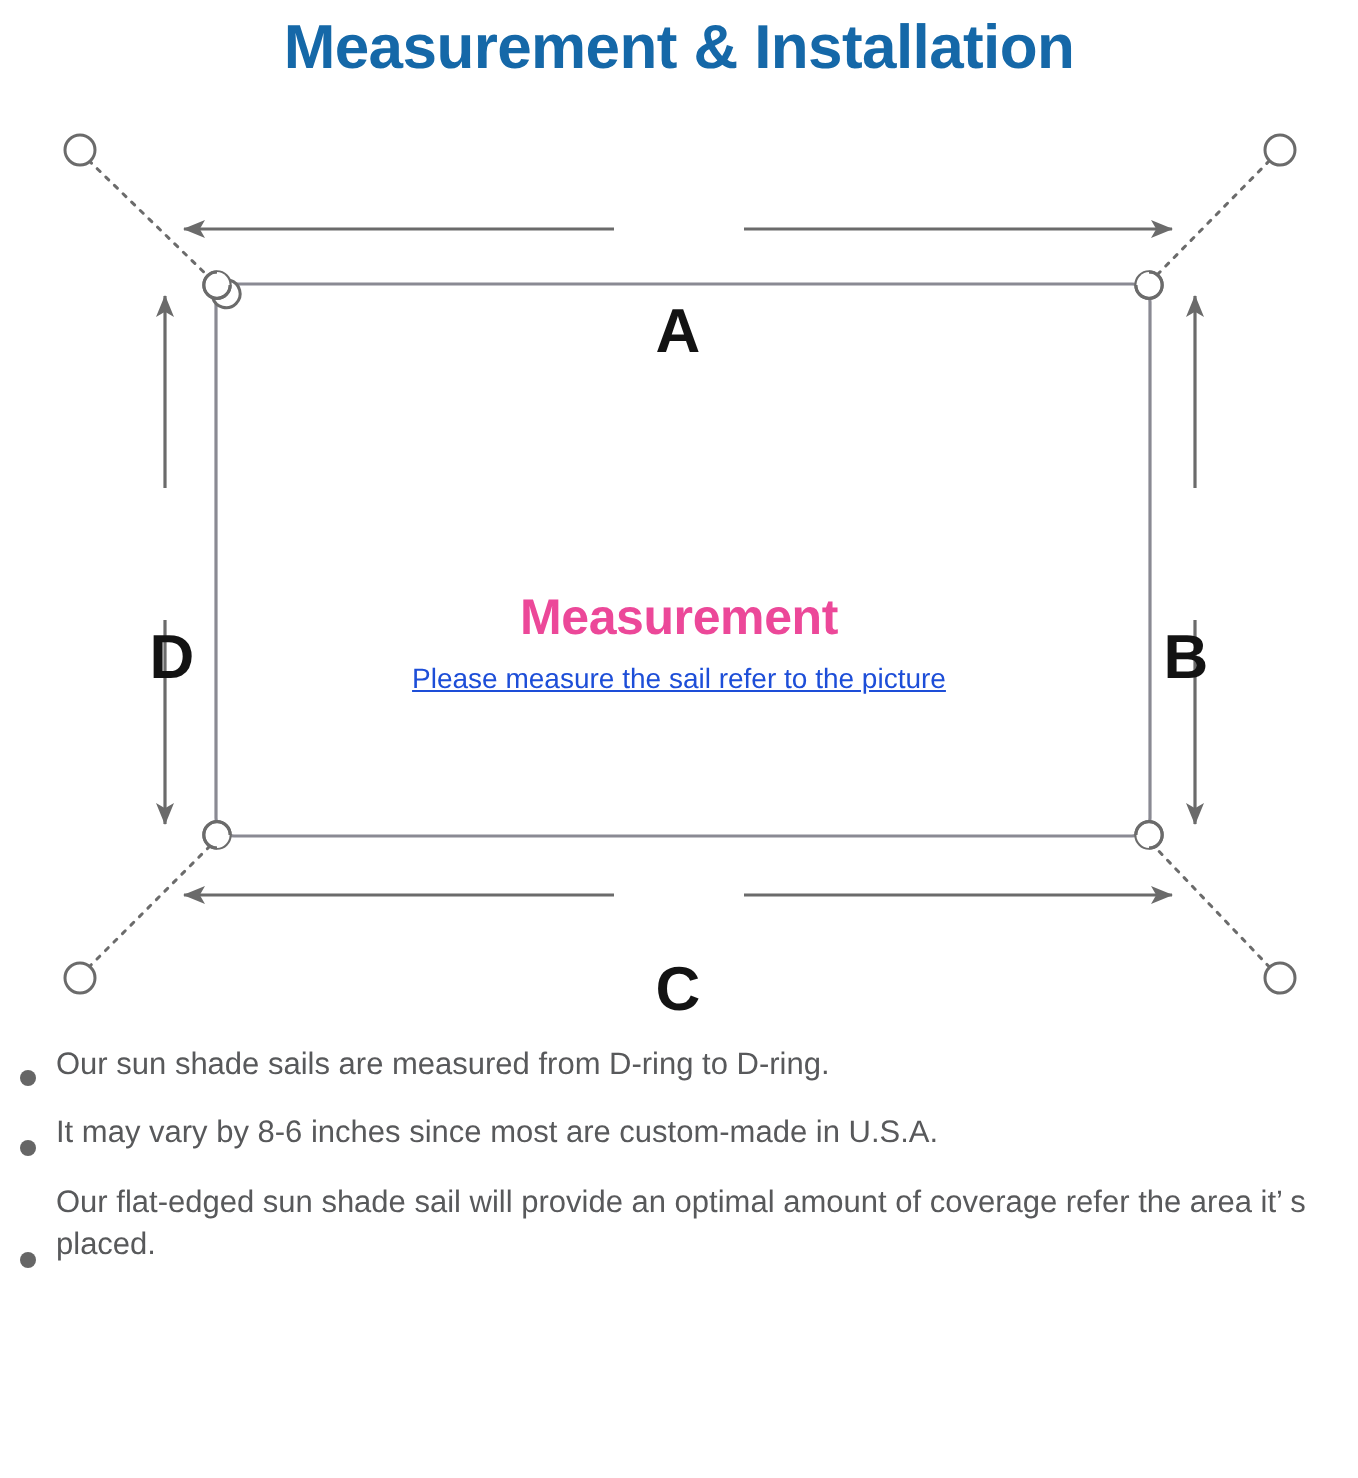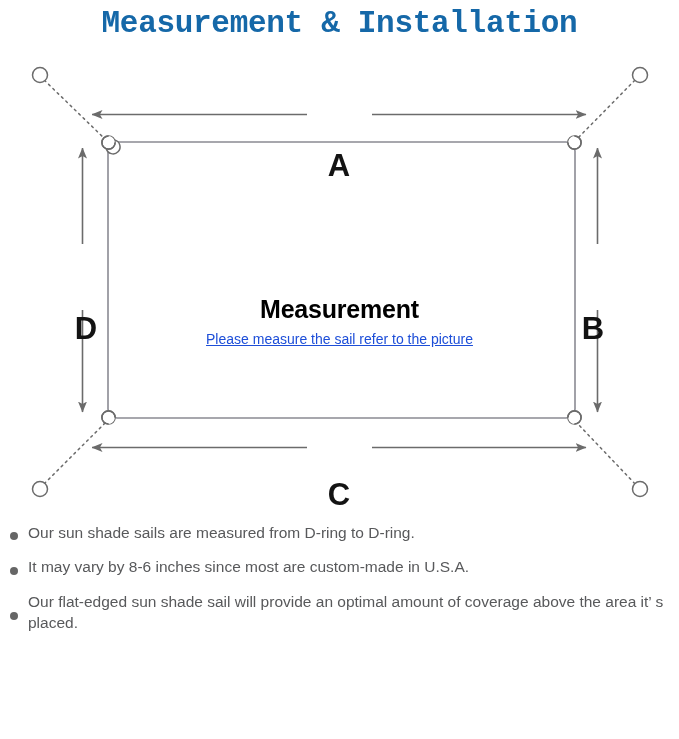--- a/index.html
+++ b/index.html
@@ -23,41 +23,41 @@
   #title {
     position: absolute;
     left: 0;
     top: 6px;
     width: 679px;
     text-align: center;
     font-size: 31px;
     font-weight: bold;
     color: #1568a8;
     letter-spacing: -0.3px;
-    font-family: Liberation Mono, monospace;
+    font-family: Liberation Sans, sans-serif;
   }
 
   
   #diagram {
     position: absolute;
     left: 0;
     top: 52px;
     width: 679px;
     height: 460px;
   }
   #diagram svg {
     display: block;
   }
 
   
   .center-label {
     position: absolute;
     width: 679px;
     text-align: center;
-    color: #000000;
+    color: #ec4899;
     pointer-events: none;
   }
   #measurement-heading {
     top: 243px;
     font-size: 25px;
     font-weight: bold;
     letter-spacing: -0.2px;
   }
   #measurement-sub {
     top: 279px;
@@ -85,21 +85,21 @@
   
   #notes {
     position: absolute;
     left: 0;
     top: 522px;
     width: 679px;
   }
   .note {
     position: relative;
     display: flex;
-    align-items: center;
+    align-items: flex-end;
     padding: 0 14px 0 10px;
     margin-bottom: 13px;
   }
   .note-bullet {
     flex: 0 0 auto;
     width: 8px;
     height: 8px;
     border-radius: 50%;
     background: #666666;
     margin-top: 7px;
@@ -204,18 +204,18 @@
 
     <div class="note">
       <span class="note-bullet"></span>
       <span class="note-text">It may vary by 8-6 inches since most are custom-made in U.S.A.</span>
     </div>
 
 
 
     <div class="note">
       <span class="note-bullet"></span>
-      <span class="note-text">Our flat-edged sun shade sail will provide an optimal amount of coverage above the area it’ s placed.</span>
+      <span class="note-text">Our flat-edged sun shade sail will provide an optimal amount of coverage refer the area it’ s placed.</span>
     </div>
 
   </div>
 
 </div>
 
 </body></html>

